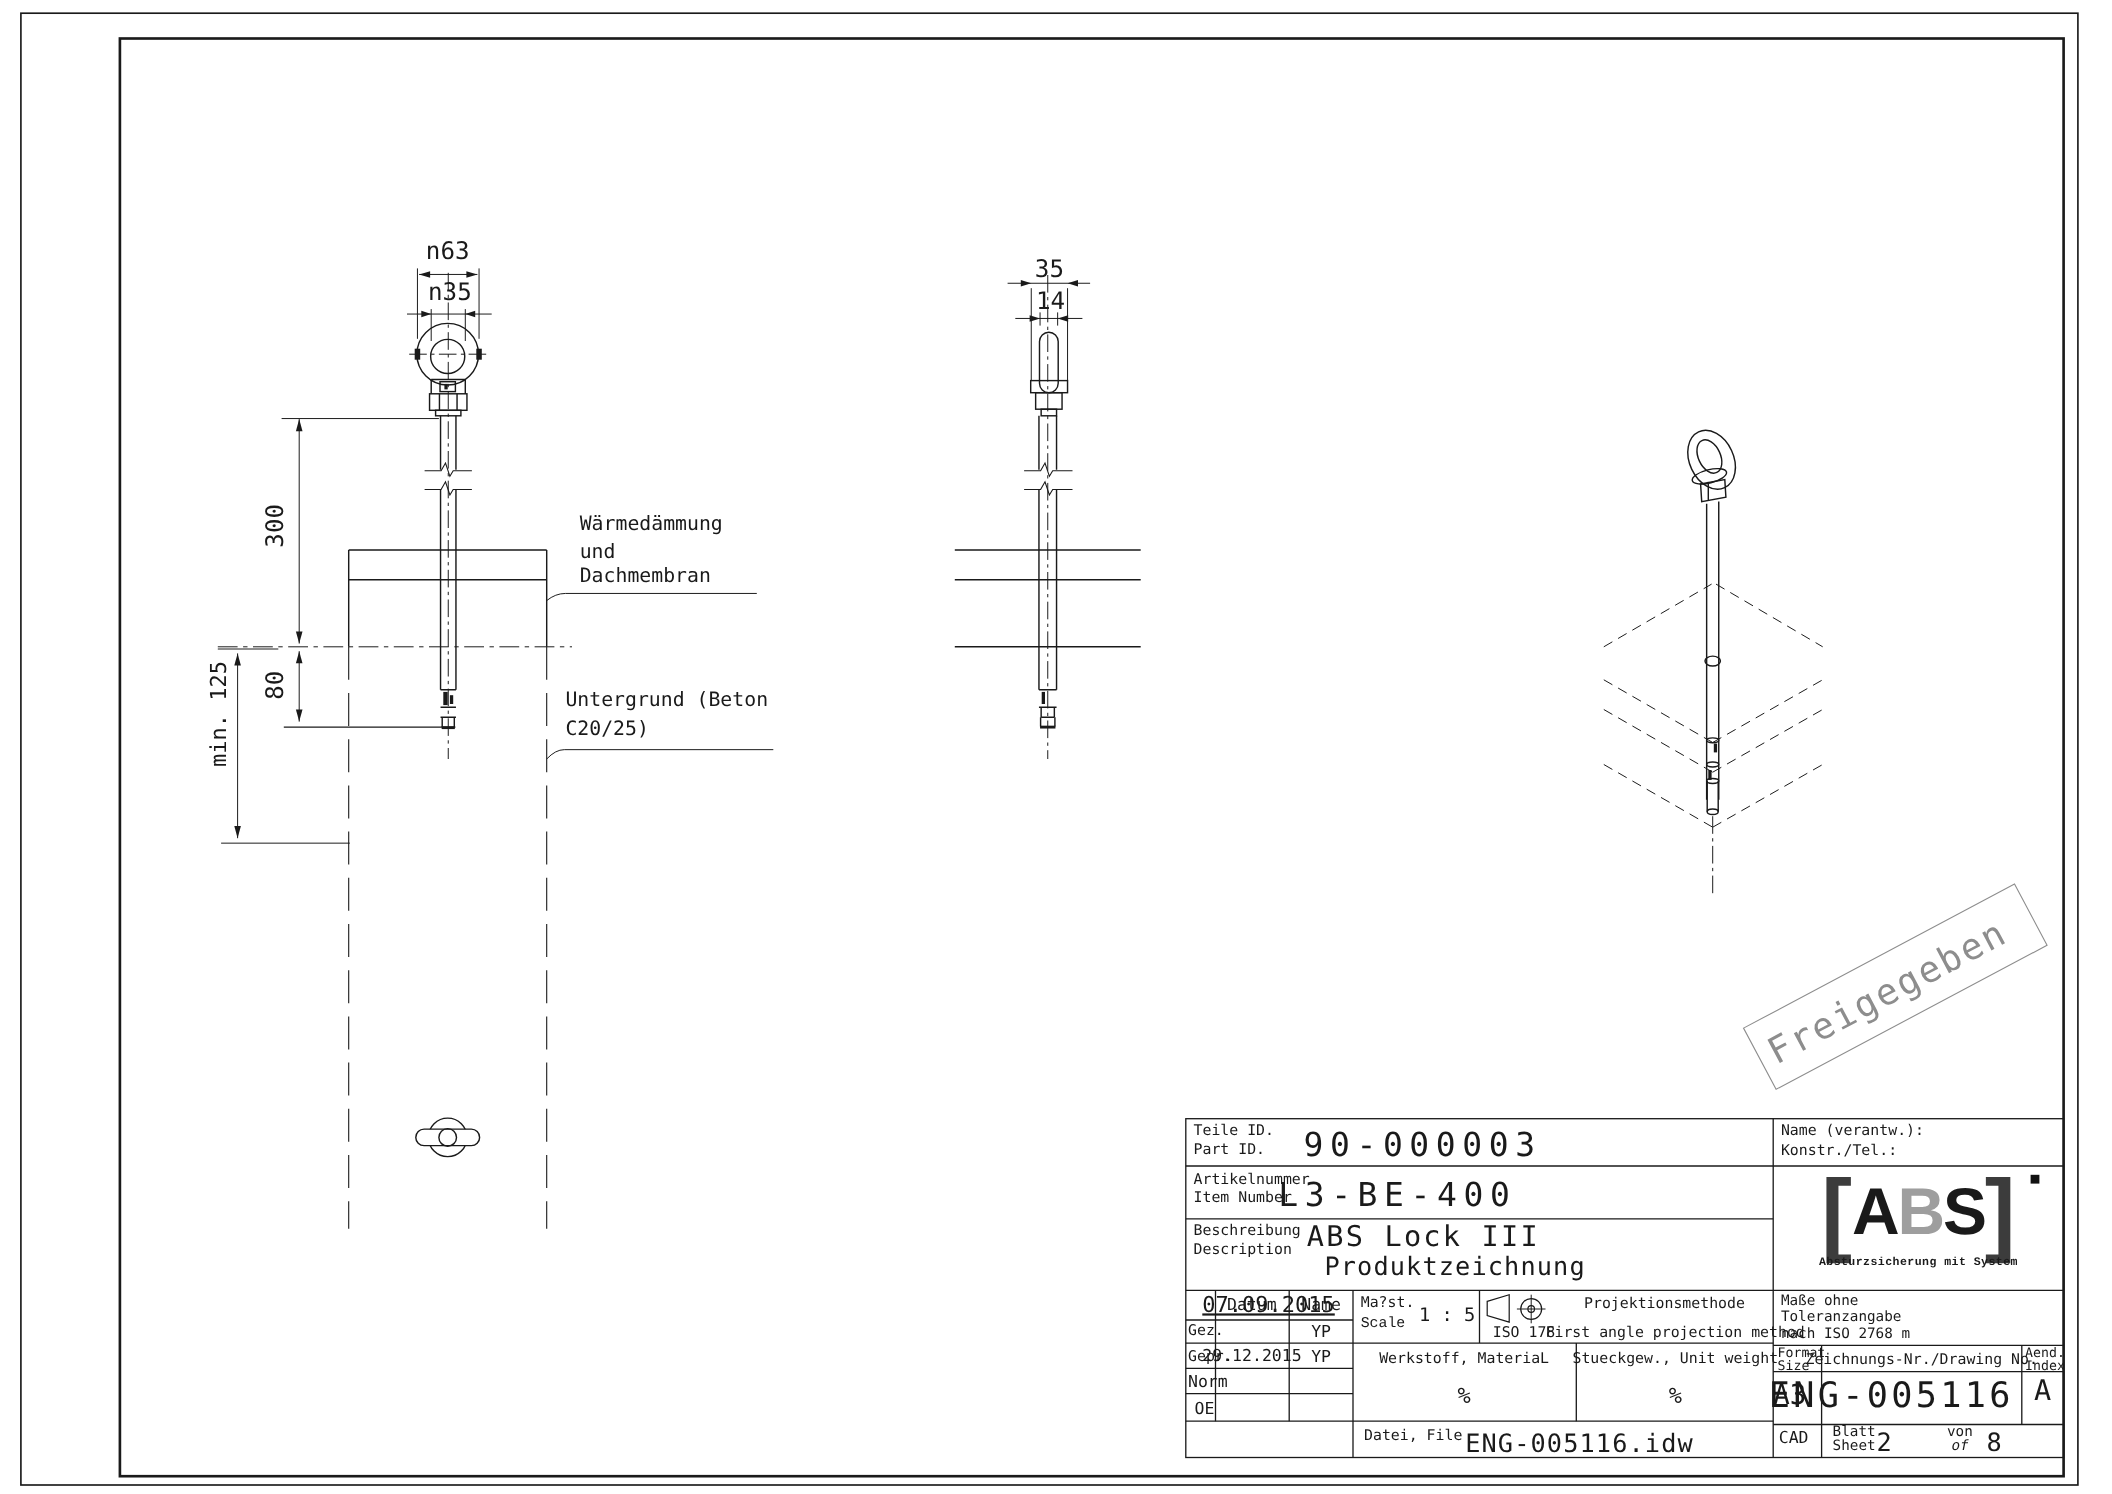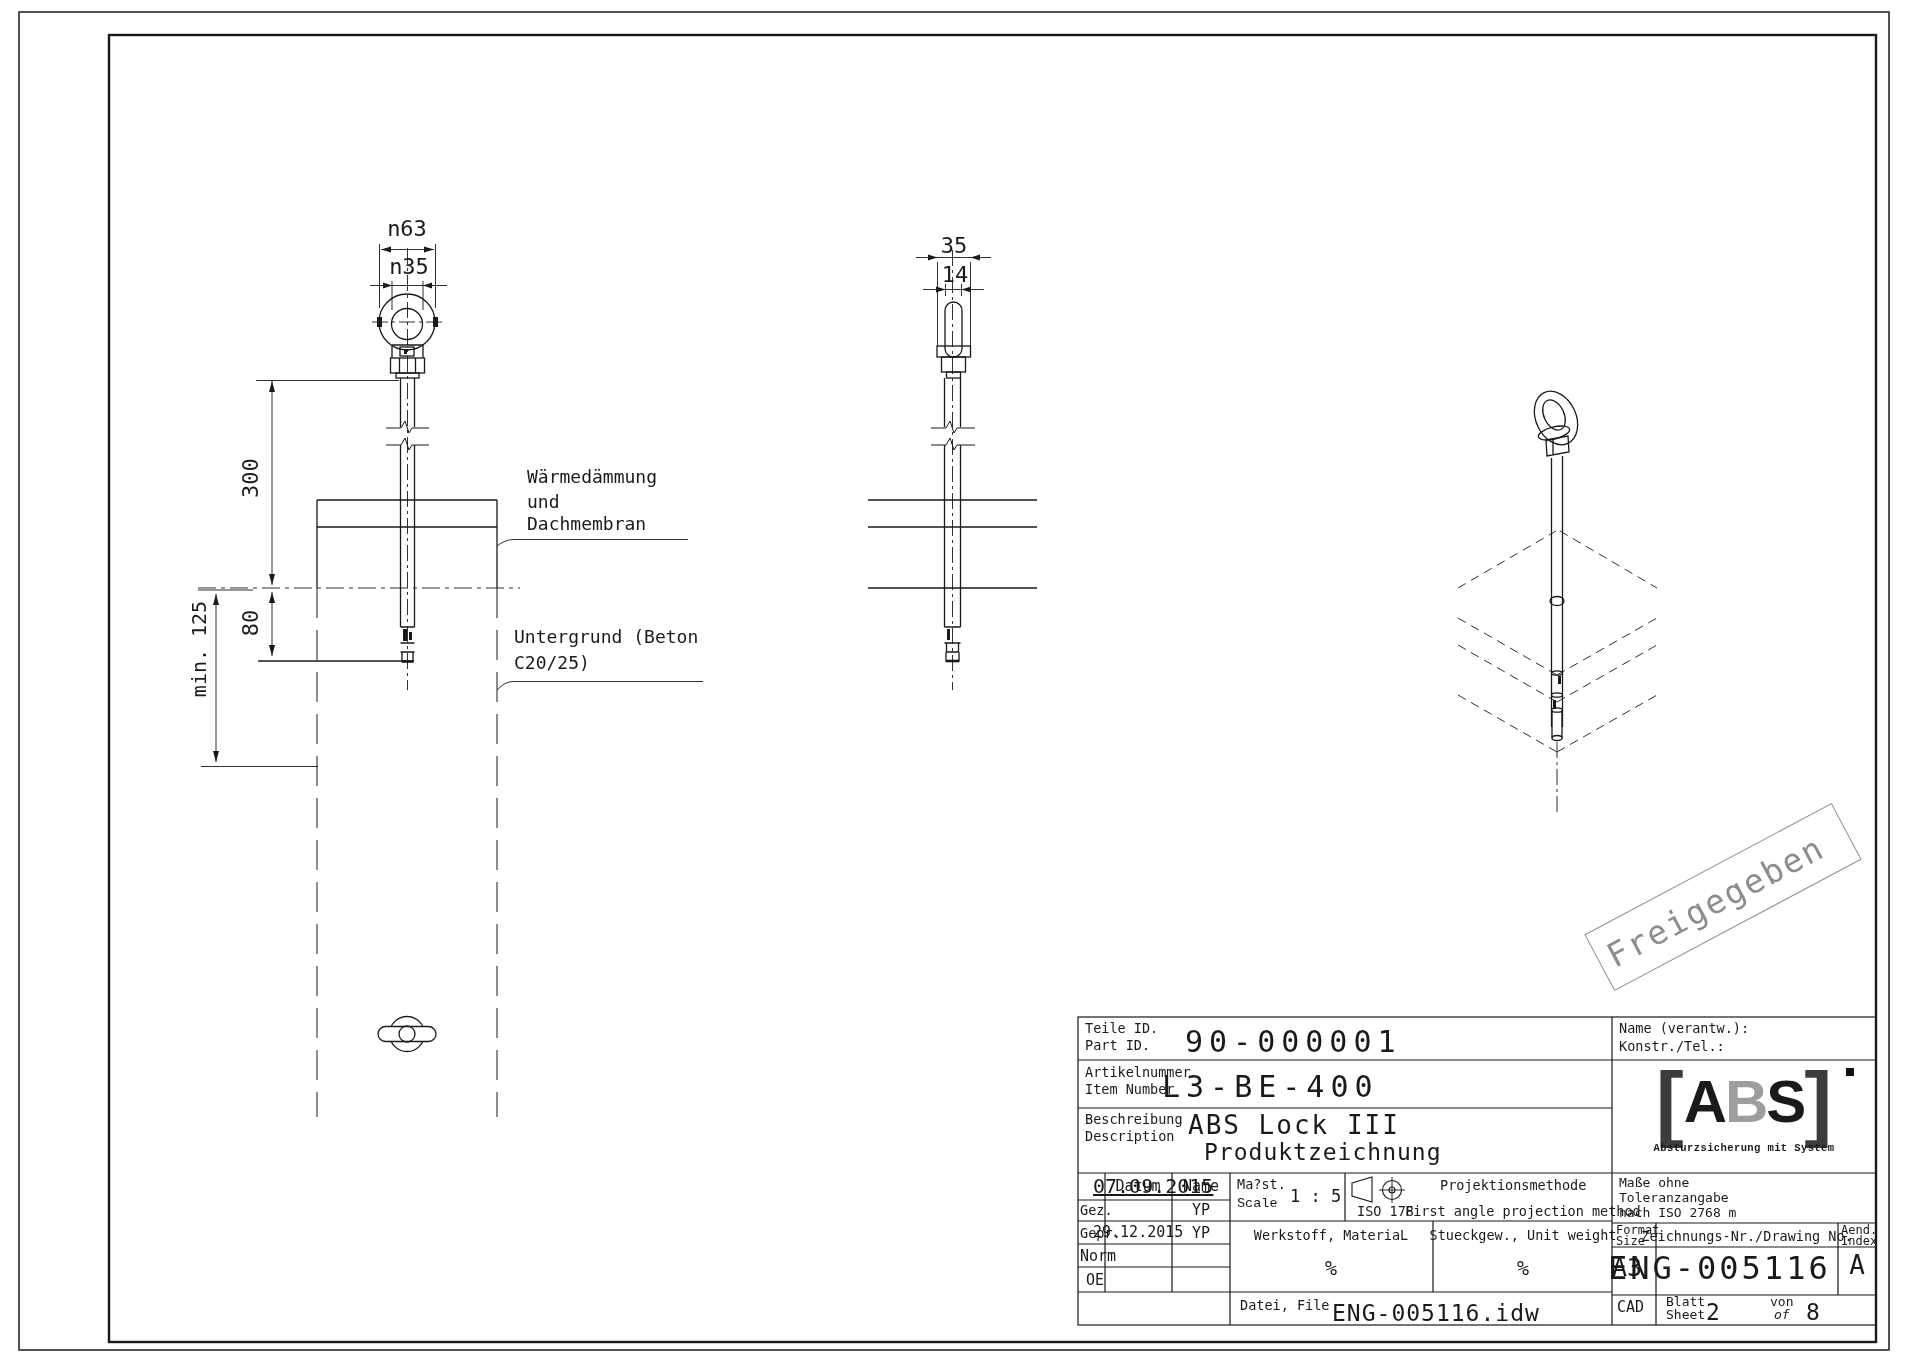--- a/index.html
+++ b/index.html
@@ -190,21 +190,21 @@
   <div class="t ann" style="left:527px;top:515px;">Dachmembran</div>
   <div class="t ann" style="left:514px;top:628px;">Untergrund (Beton</div>
   <div class="t ann" style="left:514px;top:654px;">C20/25)</div>
 
   <div id="stamp">
     <span>Freigegeben</span>
   </div>
 
   <div class="t lbl" style="left:1085px;top:1021px;">Teile ID.</div>
   <div class="t lbl" style="left:1085px;top:1038px;">Part ID.</div>
-  <div class="t big" style="left:1185px;top:1026px;">90-000001</div>
+  <div class="t big" style="left:1185px;top:1026px;">90-000003</div>
 
   <div class="t lbl" style="left:1085px;top:1065px;">Artikelnummer</div>
   <div class="t lbl" style="left:1085px;top:1082px;">Item Number</div>
   <div class="t big" style="left:1162px;top:1071px;">L3-BE-400</div>
 
   <div class="t lbl" style="left:1085px;top:1112px;">Beschreibung</div>
   <div class="t lbl" style="left:1085px;top:1129px;">Description</div>
   <div class="t" style="left:1188px;top:1112px;font-size:26px;letter-spacing:2px;">ABS Lock III</div>
   <div class="t" style="left:1204px;top:1140px;font-size:23px;letter-spacing:1px;">Produktzeichnung</div>
 

